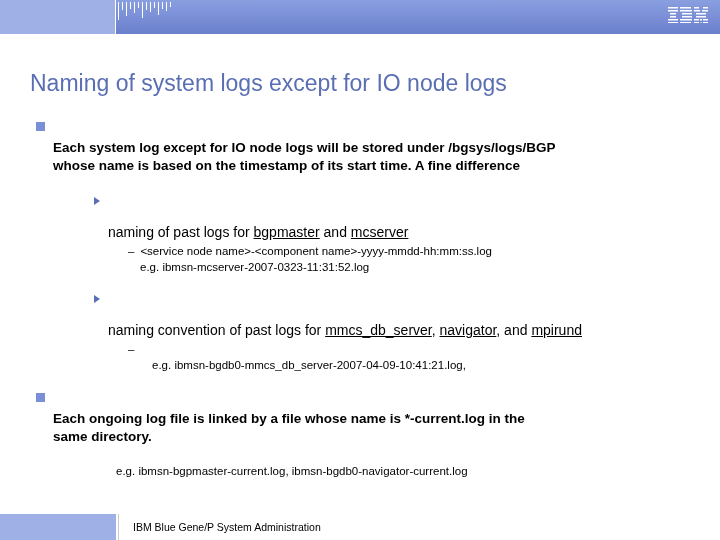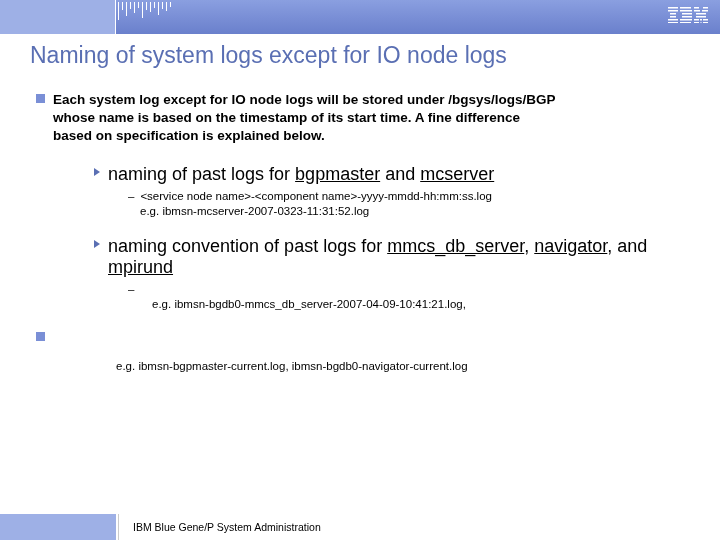--- a/index.html
+++ b/index.html
@@ -41,21 +41,21 @@
     letter-spacing: 1px;
     font-family: Arial, sans-serif;
     font-weight: bold;
     font-size: 13px;
     color: #fff;
     display: flex;
     flex-direction: column;
     gap: 1px;
   }
   .content {
-    padding: 8px 30px 0 30px;
+    padding: 36px 30px 0 30px;
   }
   .title {
     font-size: 23px;
     font-weight: normal;
     color: #5a6fb3;
     margin-bottom: 22px;
   }
   .bullet-main {
     display: flex;
     align-items: flex-start;
@@ -68,39 +68,41 @@
     background: #7a8fd6;
     margin-top: 3px;
     margin-right: 8px;
     flex-shrink: 0;
   }
   .main-text {
     font-size: 13.5px;
     color: #000;
     font-weight: bold;
     line-height: 1.35;
+    margin-top: 20px;
   }
   .sub-bullet {
     display: flex;
     align-items: flex-start;
     margin-left: 64px;
     margin-bottom: 4px;
   }
   .arrow {
     width: 0; height: 0;
     border-top: 4px solid transparent;
     border-bottom: 4px solid transparent;
     border-left: 6px solid #5a6fb3;
     margin-top: 4px;
     margin-right: 8px;
     flex-shrink: 0;
   }
   .sub-text {
-    font-size: 18px;
-    color: #000;
+    font-size: 14px;
+    color: #000;
+    margin-top: 31px;
   }
   .underline { text-decoration: underline; }
   .dash-block {
     margin-left: 98px;
     margin-bottom: 16px;
   }
   .dash-line {
     font-size: 11.5px;
     color: #000;
     line-height: 1.35;
@@ -197,21 +199,20 @@
 
 <div class="content">
 
   <h1 class="title">Naming of system logs except for IO node logs</h1>
 
   <div class="bullet-main">
     <div class="square"></div>
     <div class="main-text">
       <span>Each system log except for IO node logs will be stored under /bgsys/logs/BGP</span><br>
       <span>whose name is based on the timestamp of its start time.  A fine difference</span><br>
-      <span>based on specification is explained below.</span>
     </div>
   </div>
 
   <div class="sub-bullet">
     <div class="arrow"></div>
     <div class="sub-text">
       <span>naming of past logs for </span><span class="underline">bgpmaster</span><span> and </span><span class="underline">mcserver</span>
     </div>
   </div>
   <div class="dash-block">
@@ -230,20 +231,24 @@
   </div>
   <div class="dash-block">
     <div class="dash-line">
         <span class="dash">–</span>
       </div>
     <div class="dash-line" style="margin-left:24px">e.g. ibmsn-bgdb0-mmcs_db_server-2007-04-09-10:41:21.log,</div>
   </div>
 
   <div class="bullet-main">
     <div class="square"></div>
+    <div class="main-text">
+      <span>Each ongoing log file is linked by a file whose name is *-current.log in the</span><br>
+      <span>same directory.</span>
+    </div>
   </div>
   <div class="eg-block">
     <div class="eg-line">e.g. ibmsn-bgpmaster-current.log, ibmsn-bgdb0-navigator-current.log</div>
   </div>
 
 </div>
 
 <div class="footer">
   <div class="footer-color"></div>
   <div class="footer-sep"></div>

